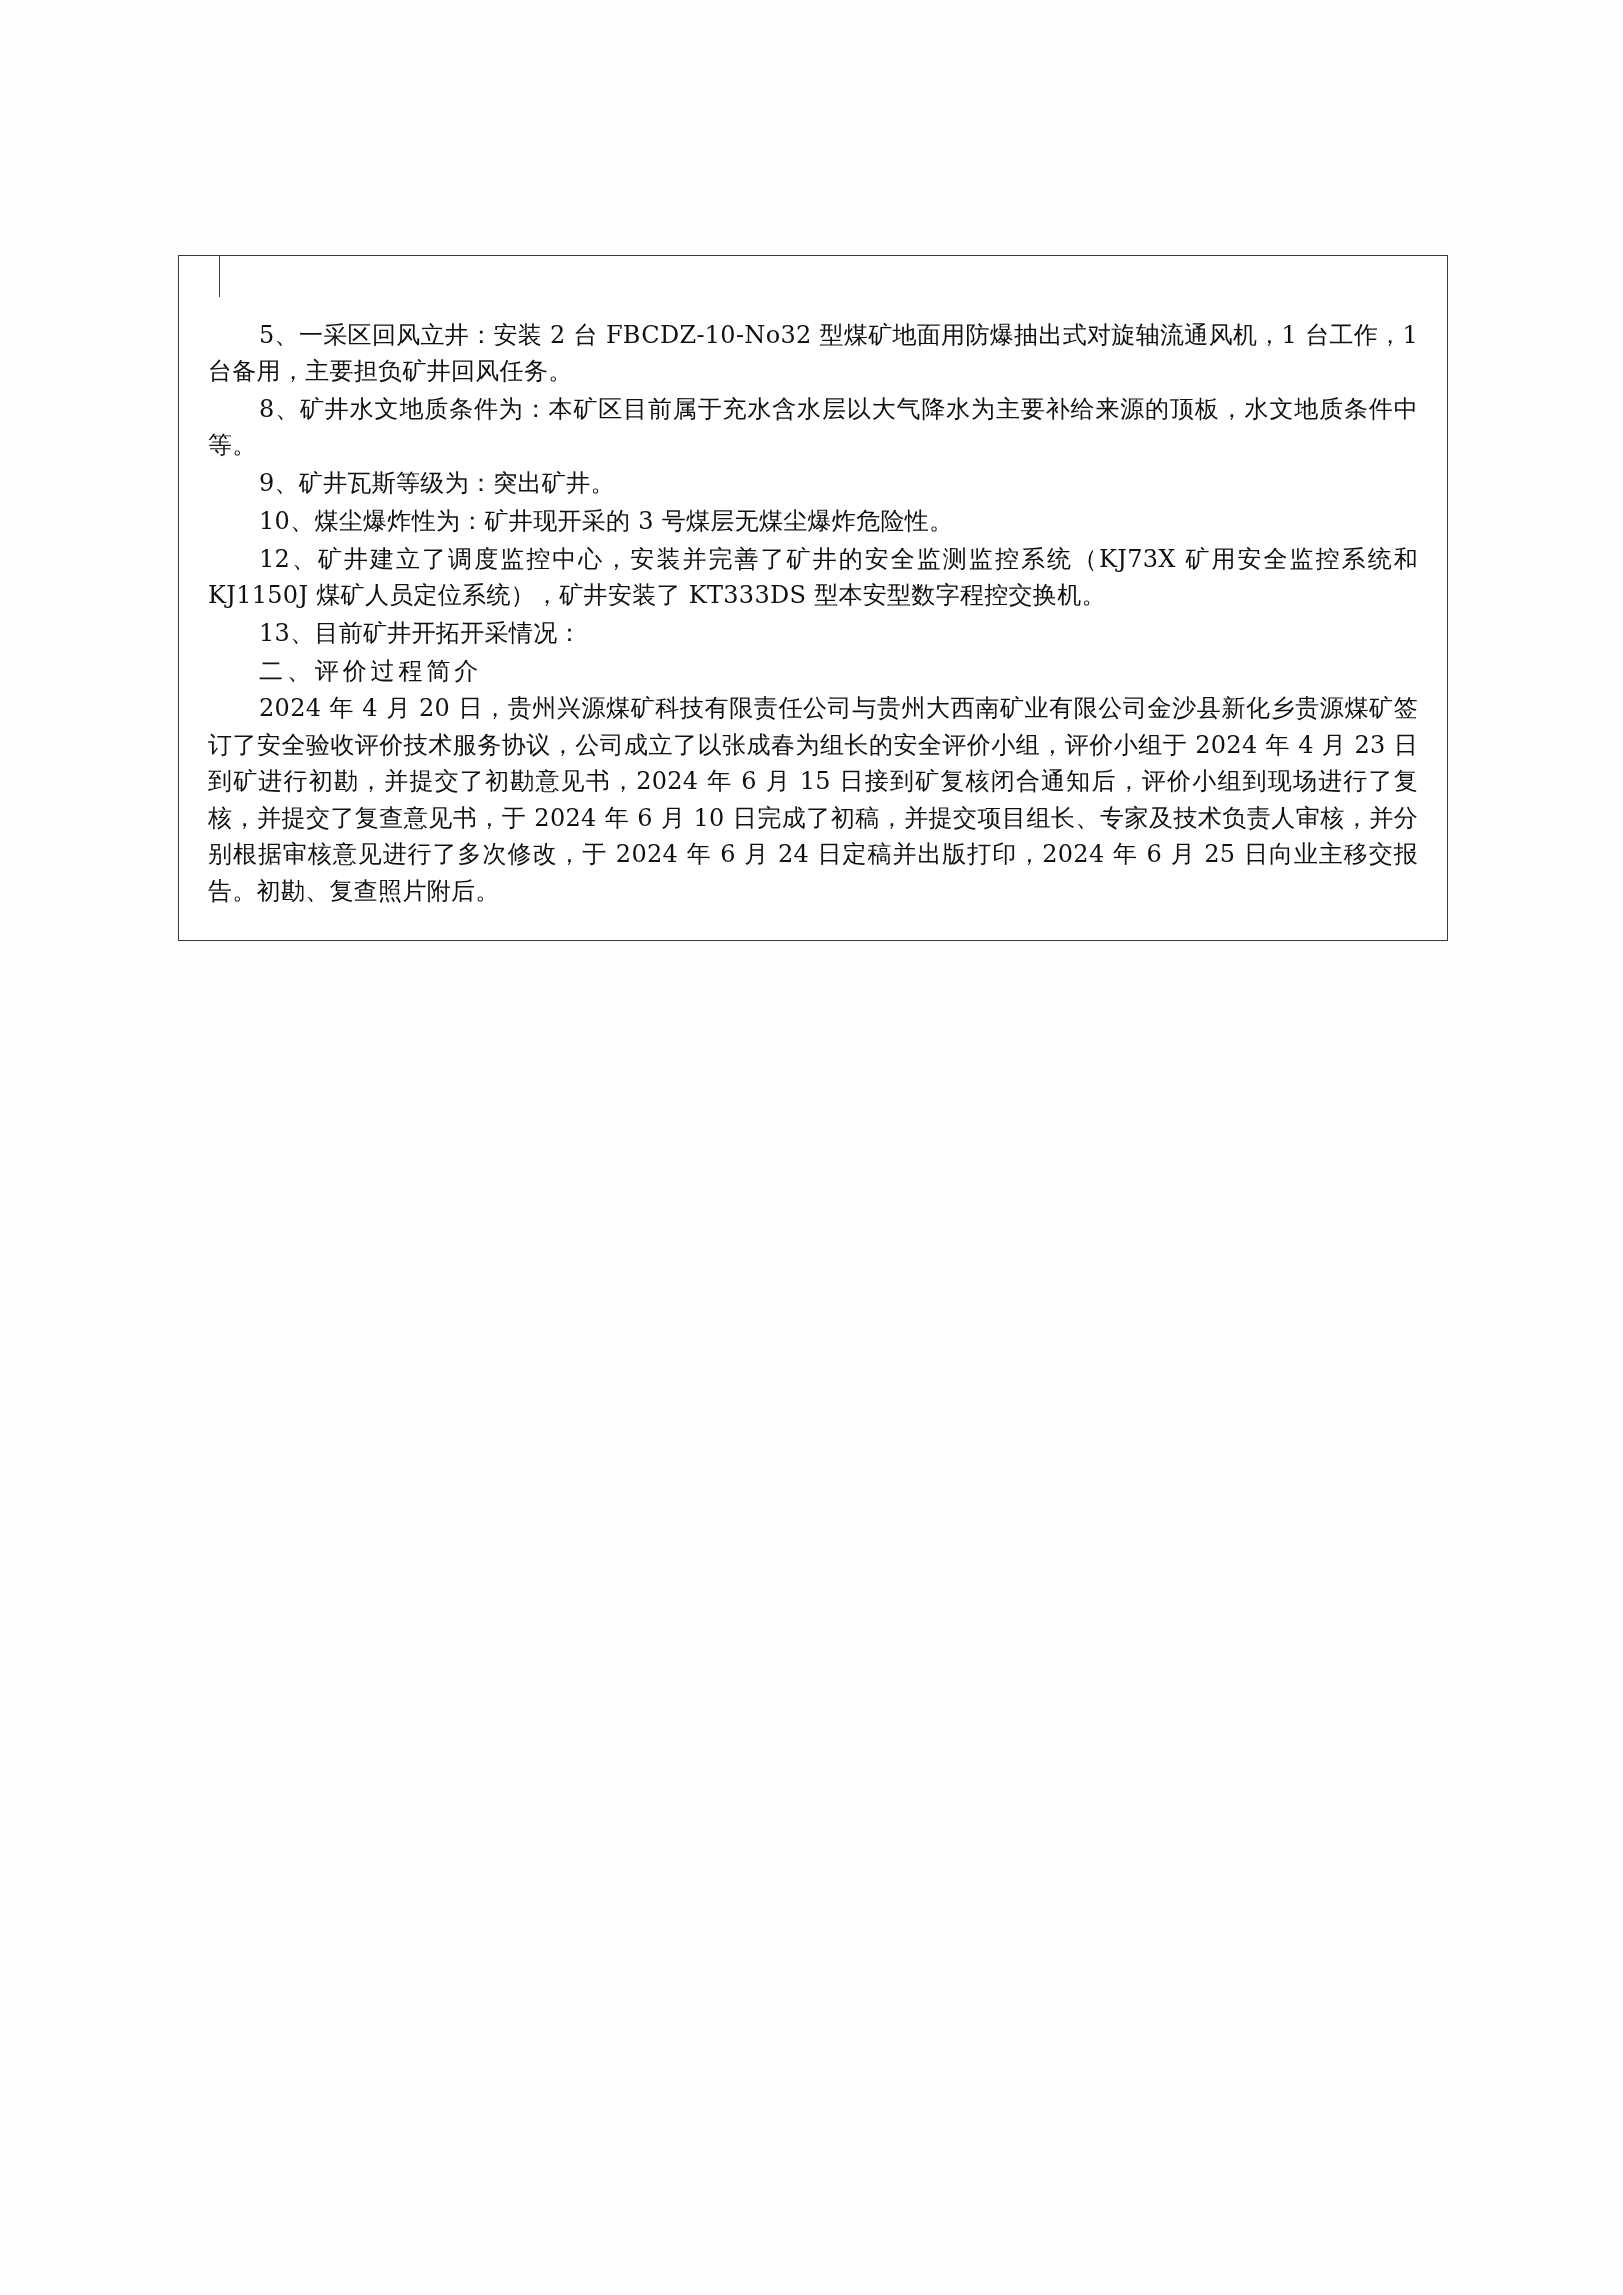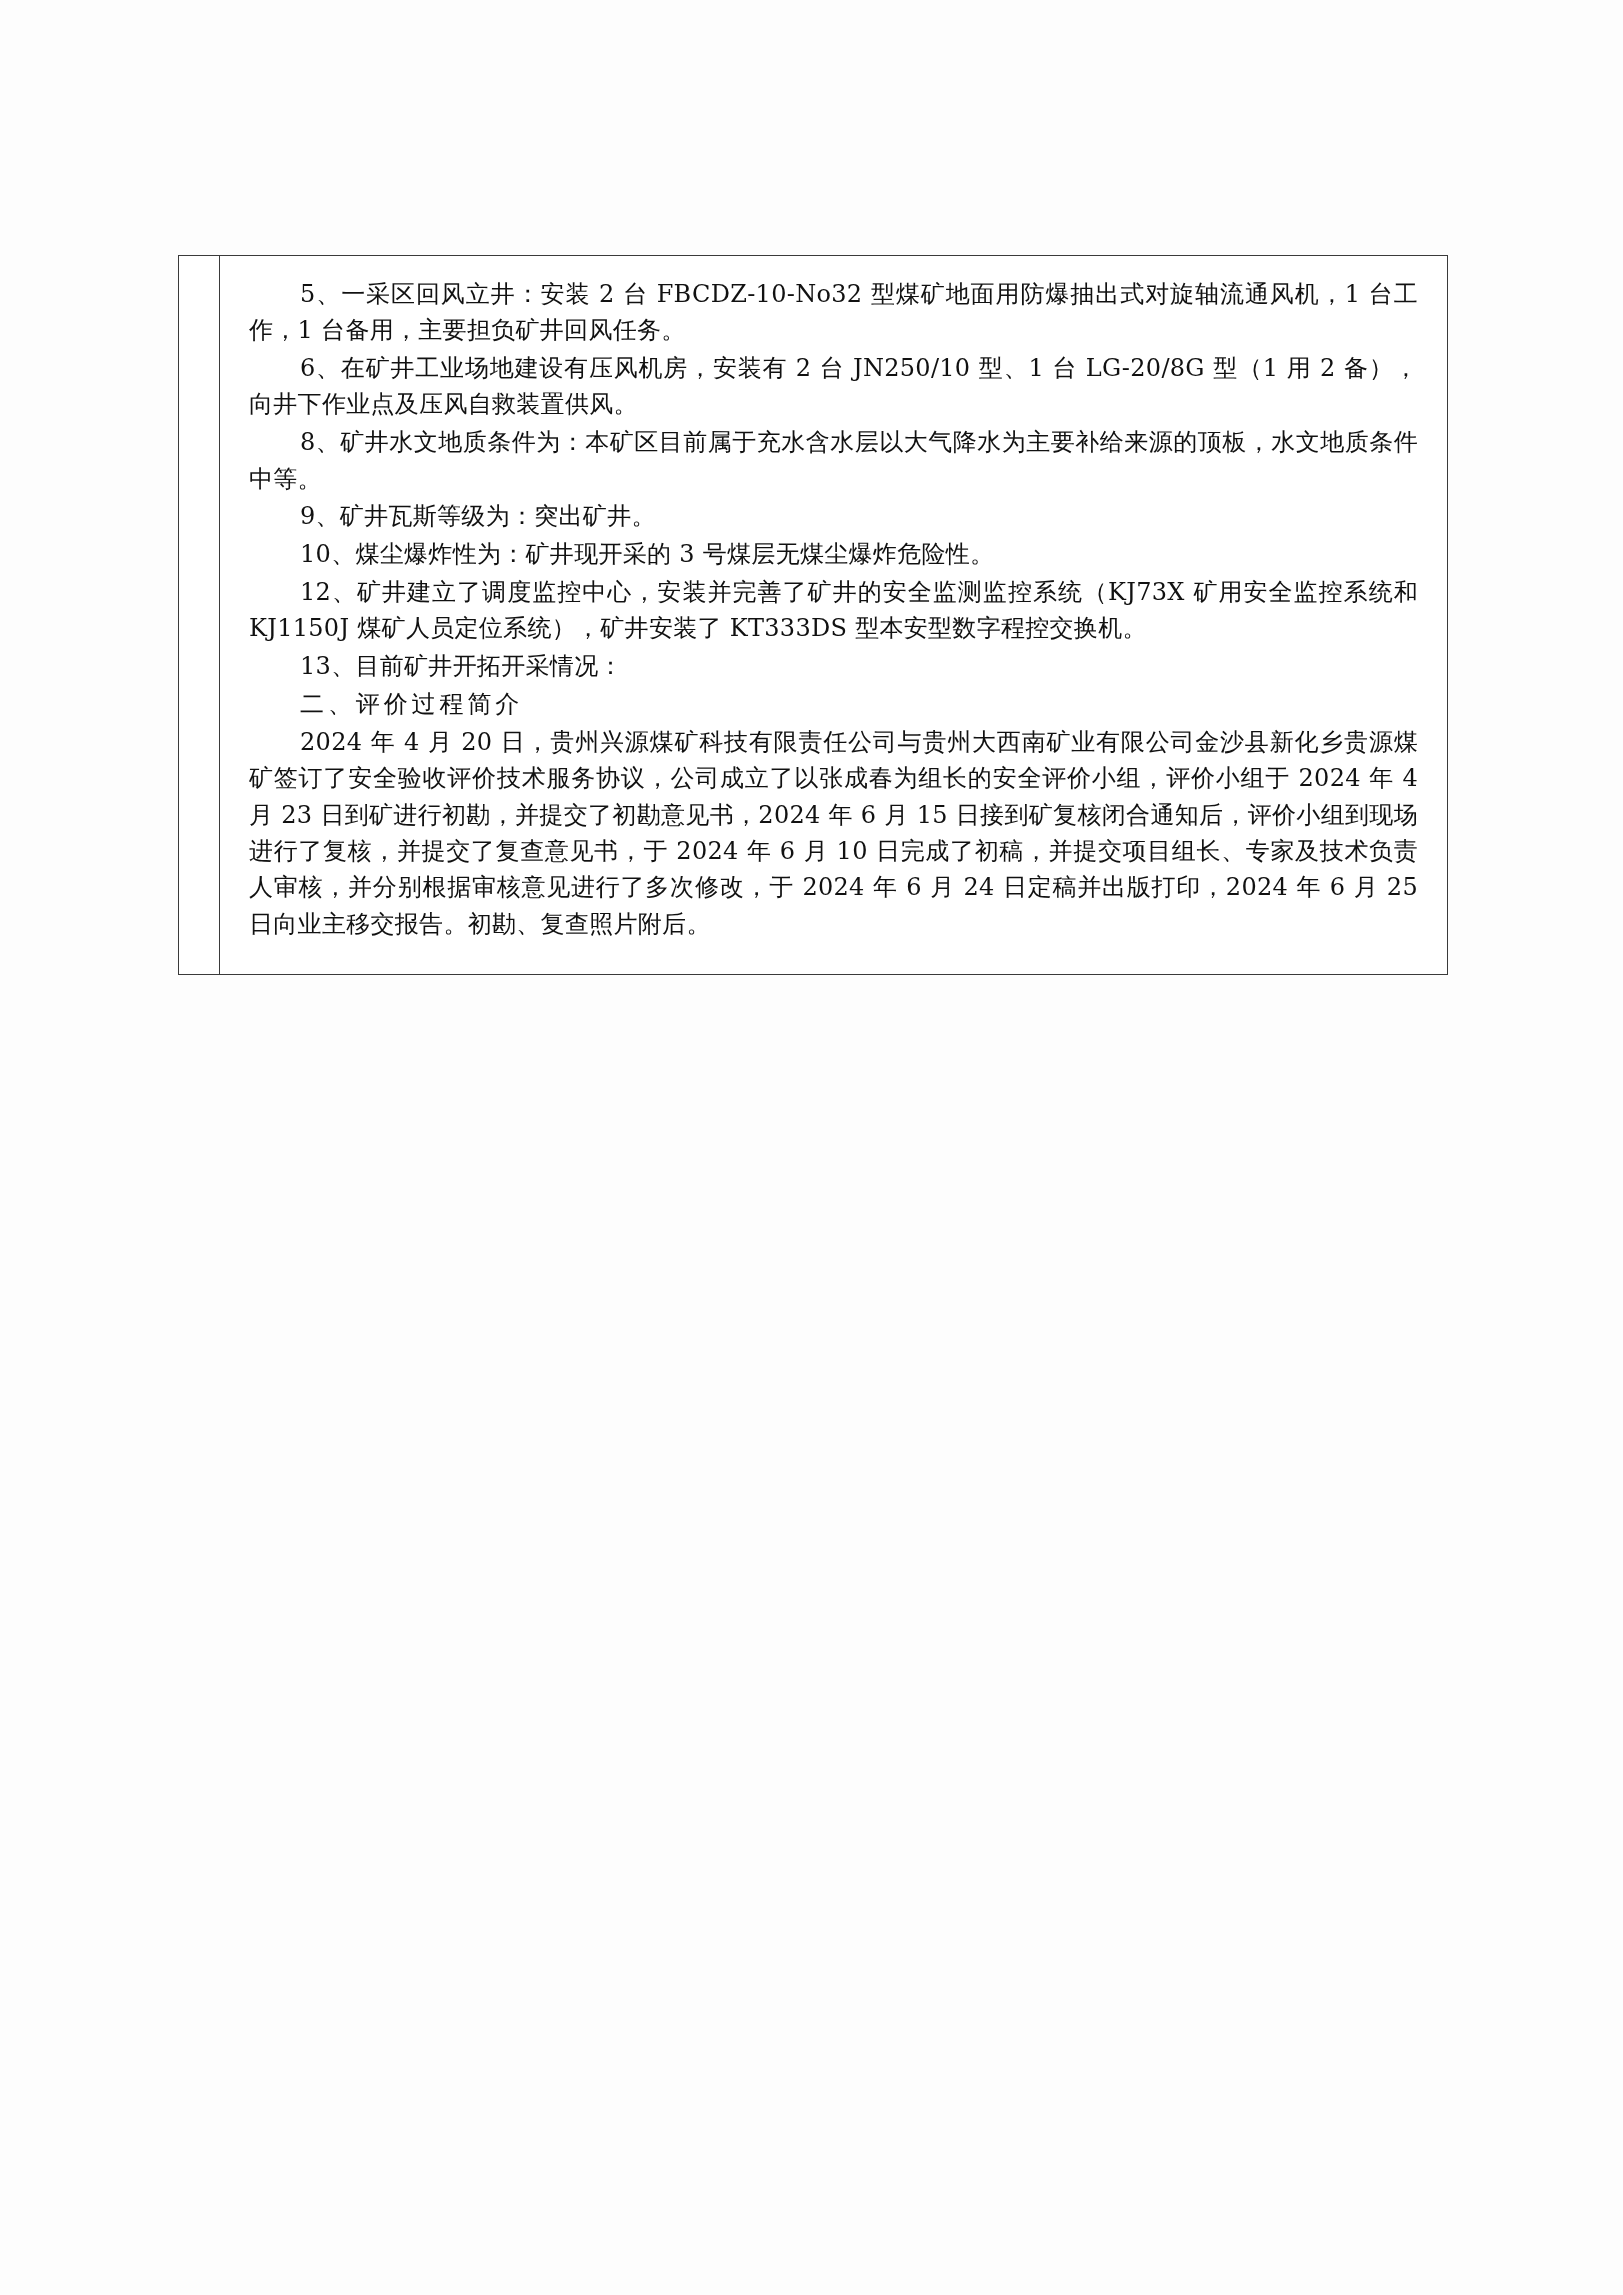--- a/index.html
+++ b/index.html
@@ -18,21 +18,21 @@
   }
   
   .doc-table {
     position: absolute;
     left: 178px;
     top: 255px;
     width: 1270px;
     border: 1.3px solid #3a3a3a;
     box-sizing: border-box;
     display: flex;
-    flex-direction: row;
+    flex-direction: column;
     background: #ffffff;
   }
   .label-col {
     width: 41px;
     border-right: 1.3px solid #3a3a3a;
     box-sizing: border-box;
     flex: 0 0 41px;
   }
   .body-col {
     flex: 1 1 auto;
@@ -61,21 +61,20 @@
 
 <div class="page">
 
   <div class="doc-table">
 
     <div class="label-col"></div>
 
     <div class="body-col">
 
       <p class="indent">5、一采区回风立井：安装 2 台 FBCDZ-10-No32 型煤矿地面用防爆抽出式对旋轴流通风机，1 台工作，1 台备用，主要担负矿井回风任务。</p>
-      <p class="indent">6、在矿井工业场地建设有压风机房，安装有 2 台 JN250/10 型、1 台 LG-20/8G 型（1 用 2 备），向井下作业点及压风自救装置供风。</p>
       <p class="indent">8、矿井水文地质条件为：本矿区目前属于充水含水层以大气降水为主要补给来源的顶板，水文地质条件中等。</p>
       <p class="indent">9、矿井瓦斯等级为：突出矿井。</p>
       <p class="indent">10、煤尘爆炸性为：矿井现开采的 3 号煤层无煤尘爆炸危险性。</p>
       <p class="indent">12、矿井建立了调度监控中心，安装并完善了矿井的安全监测监控系统（KJ73X 矿用安全监控系统和 KJ1150J 煤矿人员定位系统），矿井安装了 KT333DS 型本安型数字程控交换机。</p>
       <p class="indent">13、目前矿井开拓开采情况：</p>
       <p class="section-head">二、评价过程简介</p>
       <p class="indent">2024 年 4 月 20 日，贵州兴源煤矿科技有限责任公司与贵州大西南矿业有限公司金沙县新化乡贵源煤矿签订了安全验收评价技术服务协议，公司成立了以张成春为组长的安全评价小组，评价小组于 2024 年 4 月 23 日到矿进行初勘，并提交了初勘意见书，2024 年 6 月 15 日接到矿复核闭合通知后，评价小组到现场进行了复核，并提交了复查意见书，于 2024 年 6 月 10 日完成了初稿，并提交项目组长、专家及技术负责人审核，并分别根据审核意见进行了多次修改，于 2024 年 6 月 24 日定稿并出版打印，2024 年 6 月 25 日向业主移交报告。初勘、复查照片附后。</p>
 
     </div>
   </div>

